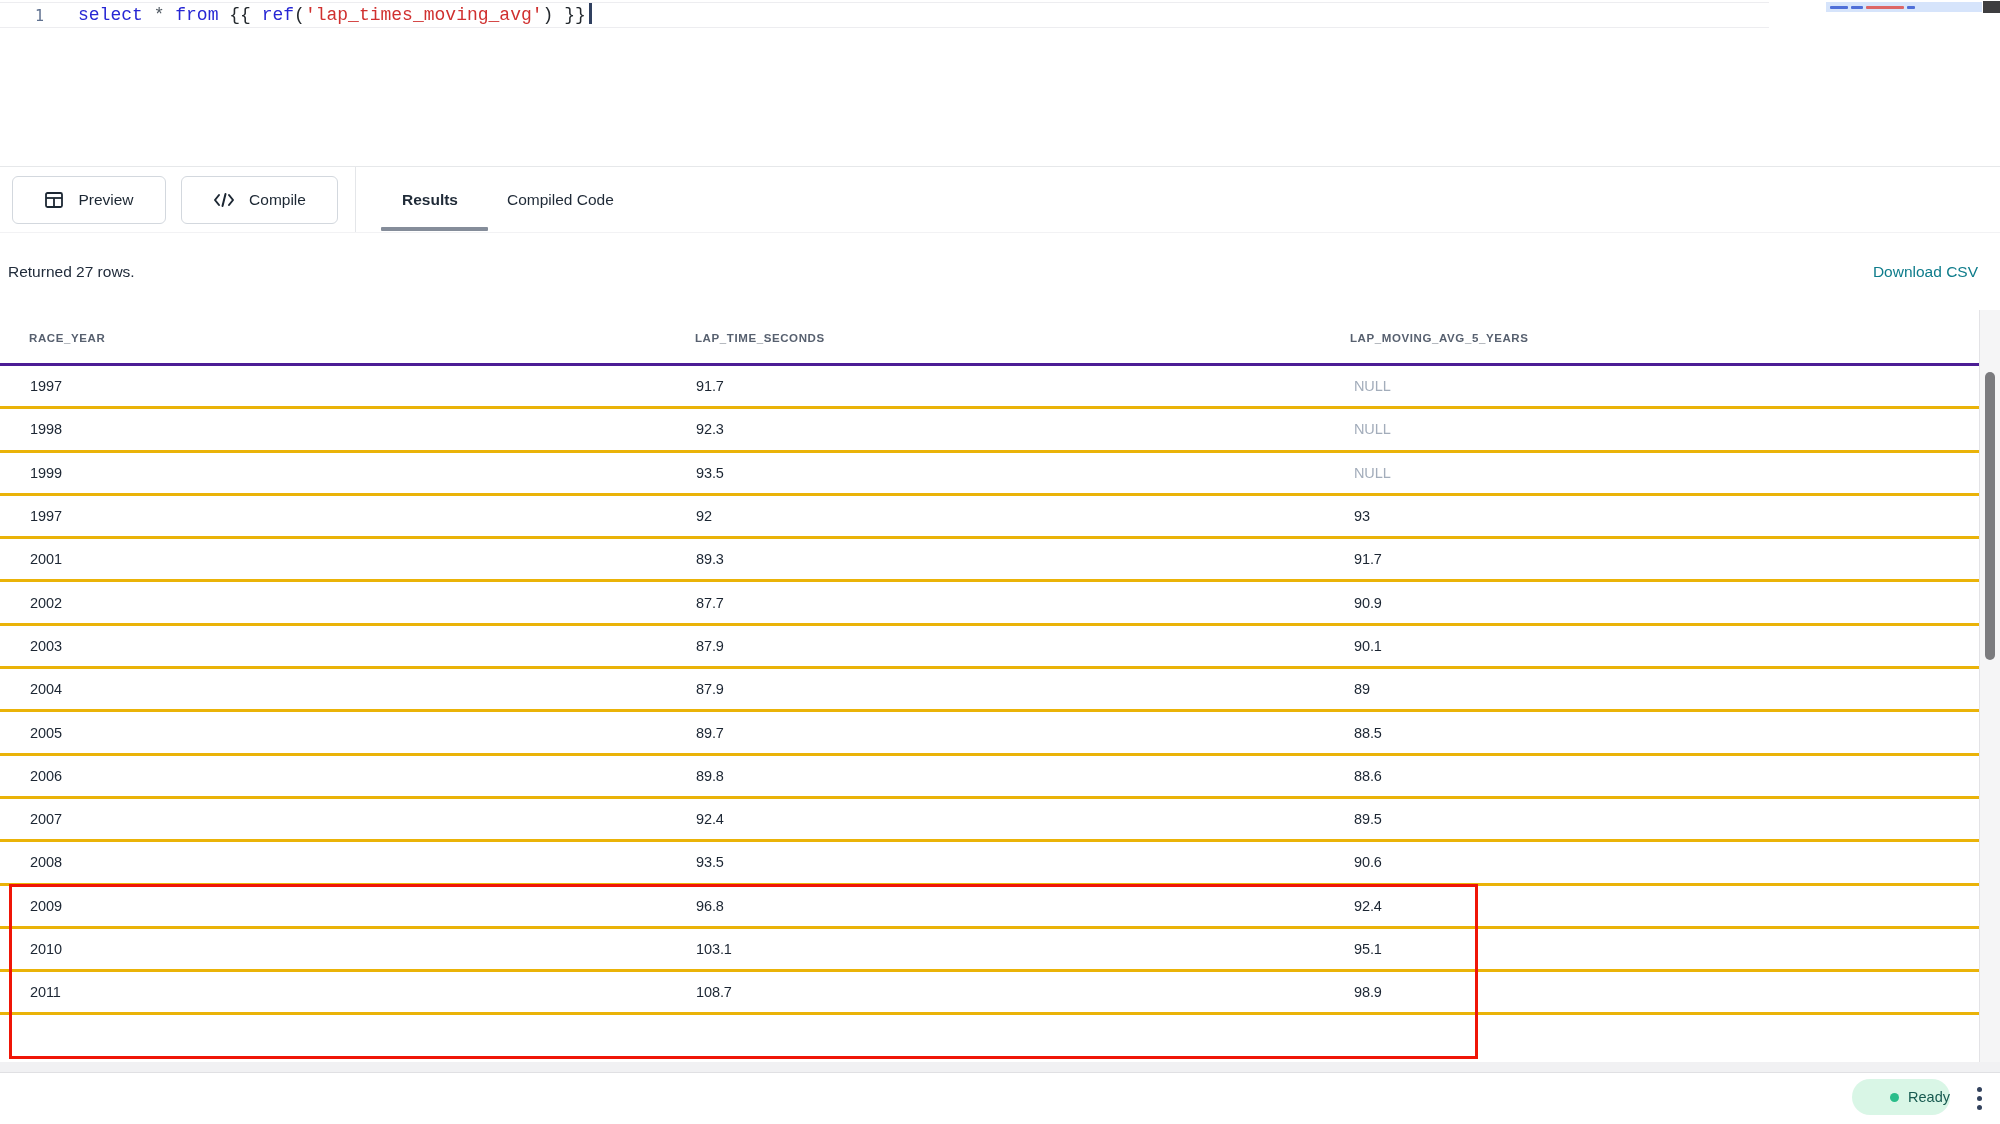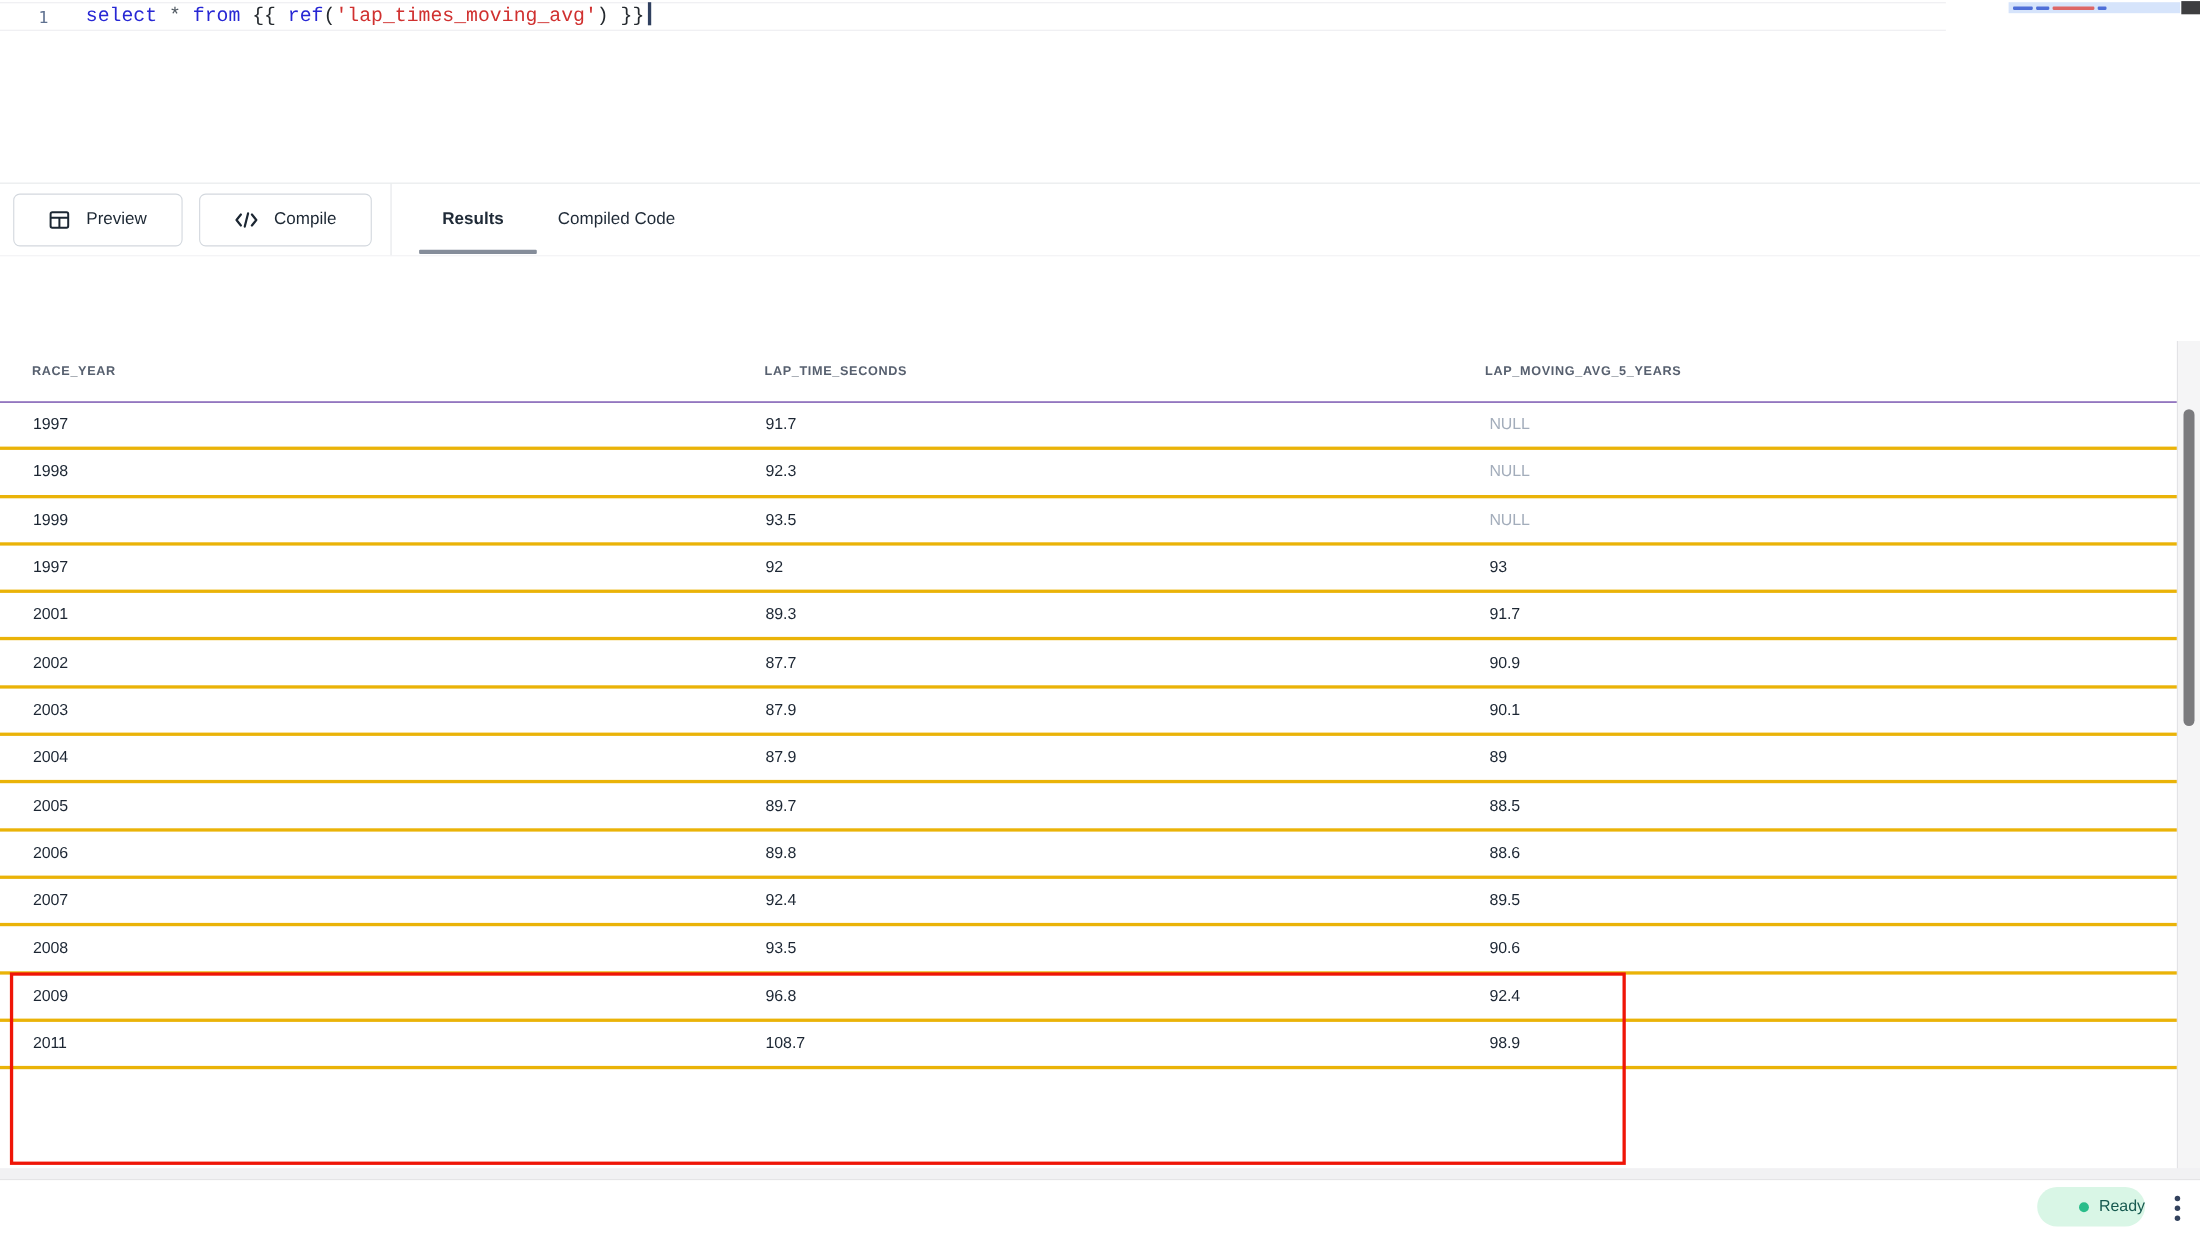--- a/index.html
+++ b/index.html
@@ -51,21 +51,21 @@
 
   
   .results-info { position:absolute; left:0; top:234px; width:2000px; height:76px;
                   display:flex; align-items:center; justify-content:space-between;
                   padding:0 22px 0 8px; }
   .row-count { font-size:15.5px; color:#212c3b; }
   .download-link { font-size:15.5px; color:#0e7c8b; cursor:pointer; text-decoration:none; }
 
   
   .thead { position:absolute; left:0; top:310px; width:1979px; height:56px;
-           border-bottom:1px solid #4c1d95; }
+           border-bottom:3px solid #4c1d95; }
   .th { position:absolute; top:0; line-height:56px; font-size:11.5px; font-weight:700;
         letter-spacing:0.6px; color:#57606f; }
   .th.c0 { left:29px; } .th.c1 { left:695px; } .th.c2 { left:1350px; }
   .tbody { position:absolute; left:0; top:366px; width:1979px; }
   .trow { position:relative; height:43.31px; border-bottom:3px solid #eab308; }
   .tcell { position:absolute; top:50%; transform:translateY(-50%);
            font-size:14.5px; color:#1c2633; letter-spacing:-0.1px; }
   .tcell.c0 { left:30px; } .tcell.c1 { left:696px; } .tcell.c2 { left:1354px; }
   .tcell.null-val { color:#a3adbb; }
 
@@ -133,20 +133,24 @@
     </button>
     <div class="vdivider"></div>
     <div class="tab tab-results active">
       <span>Results</span>
     </div>
     <div class="tab tab-compiled">
       <span>Compiled Code</span>
     </div>
   </div>
 
+  <div class="results-info">
+    <span class="row-count">Returned 27 rows.</span>
+    <a class="download-link">Download CSV</a>
+  </div>
 
   <div class="thead">
     <span class="th c0">RACE_YEAR</span>
     <span class="th c1">LAP_TIME_SECONDS</span>
     <span class="th c2">LAP_MOVING_AVG_5_YEARS</span>
   </div>
 
   <div class="tbody">
       <div class="trow">
         <div class="tcell c0">1997</div>
@@ -207,20 +211,25 @@
         <div class="tcell c0">2008</div>
         <div class="tcell c1">93.5</div>
         <div class="tcell c2">90.6</div>
       </div>
       <div class="trow">
         <div class="tcell c0">2009</div>
         <div class="tcell c1">96.8</div>
         <div class="tcell c2">92.4</div>
       </div>
       <div class="trow">
+        <div class="tcell c0">2010</div>
+        <div class="tcell c1">103.1</div>
+        <div class="tcell c2">95.1</div>
+      </div>
+      <div class="trow">
         <div class="tcell c0">2011</div>
         <div class="tcell c1">108.7</div>
         <div class="tcell c2">98.9</div>
       </div>
     </div>
 
   <div class="highlight-box"></div>
 
   <div class="v-track">
     <div class="v-thumb"></div>

